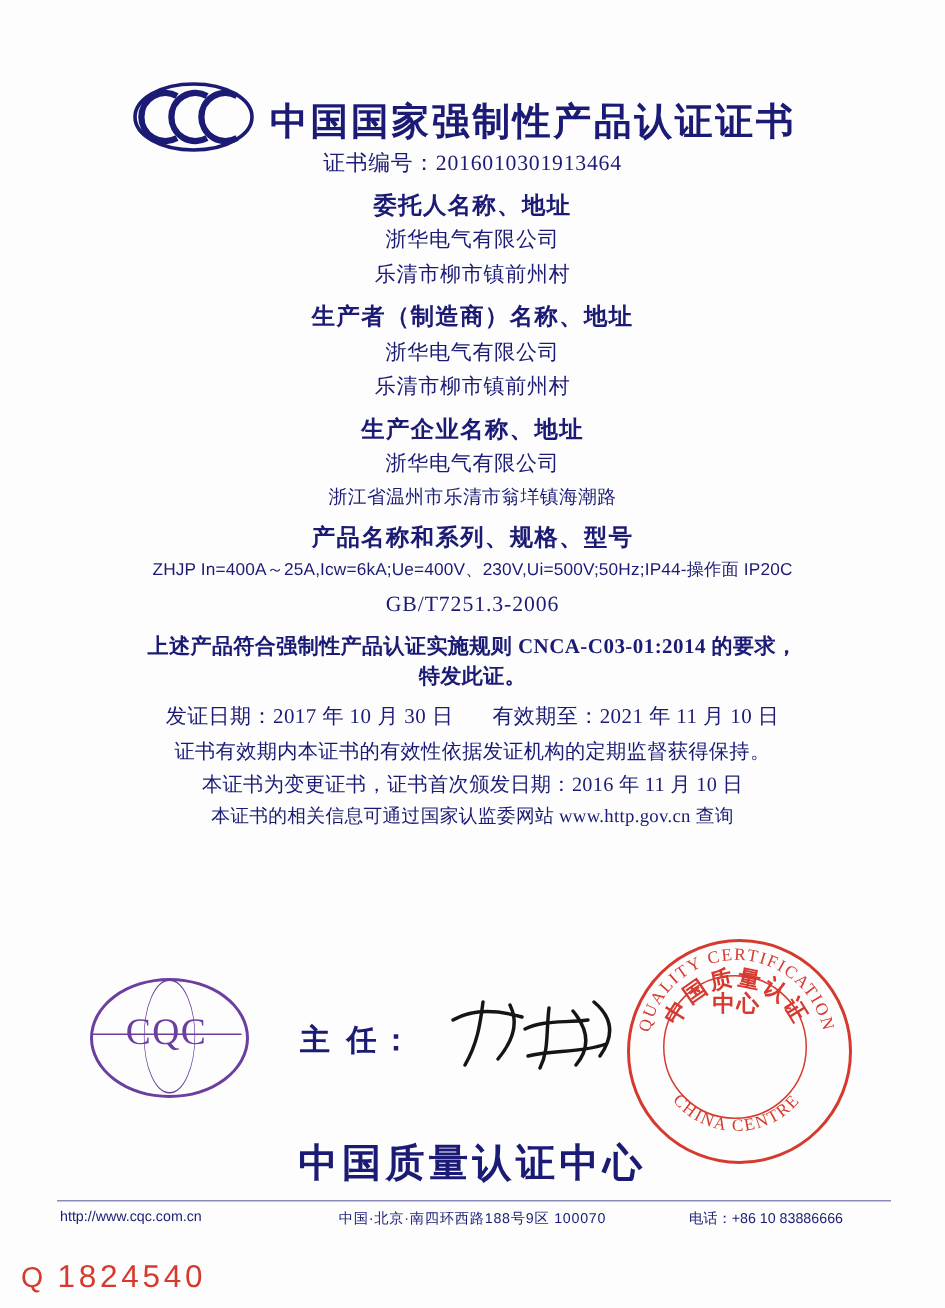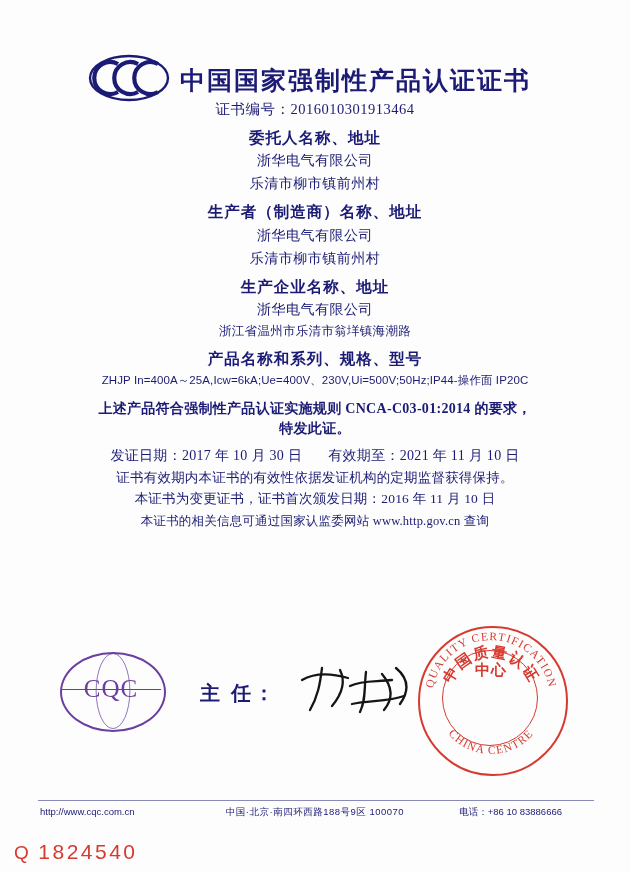--- a/index.html
+++ b/index.html
@@ -320,20 +320,21 @@
     <div class="line value">浙华电气有限公司</div>
     <div class="line value">乐清市柳市镇前州村</div>
 
     <div class="line section-head">生产企业名称、地址</div>
     <div class="line value">浙华电气有限公司</div>
     <div class="line value-small">浙江省温州市乐清市翁垟镇海潮路</div>
 
     <div class="line section-head">产品名称和系列、规格、型号</div>
     <div class="line spec">ZHJP In=400A～25A,Icw=6kA;Ue=400V、230V,Ui=500V;50Hz;IP44-操作面 IP20C</div>
 
+    <div class="line std">GB/T7251.3-2006</div>
 
     <div class="line statement">上述产品符合强制性产品认证实施规则 CNCA-C03-01:2014 的要求，</div>
     <div class="line statement2">特发此证。</div>
 
     <div class="line dates">
       <span>发证日期：</span><span>2017 年 10 月 30 日</span><span class="gap"></span><span>有效期至：</span><span>2021 年 11 月 10 日</span>
     </div>
 
     <div class="line note">证书有效期内本证书的有效性依据发证机构的定期监督获得保持。</div>
     <div class="line note">本证书为变更证书，证书首次颁发日期：2016 年 11 月 10 日</div>
@@ -382,20 +383,21 @@
           <textPath href="#arcBottom" startOffset="50%" text-anchor="middle">CHINA       CENTRE</textPath>
         </text>
         <text class="cn">
           <textPath href="#arcInnerTop" startOffset="50%" text-anchor="middle">中国质量认证</textPath>
         </text>
       </svg>
       <div class="stamp-center">中心</div>
     </div>
   </div>
 
+  <div class="org-name">中国质量认证中心</div>
 
   <div class="footer-rule"></div>
   <div class="footer">
     <div class="footer-left">http://www.cqc.com.cn</div>
     <div class="footer-center">中国·北京·南四环西路188号9区  100070</div>
     <div class="footer-right">电话：+86 10 83886666</div>
   </div>
 
   <div class="serial">
     <span class="q">Q</span><span>1824540</span>

